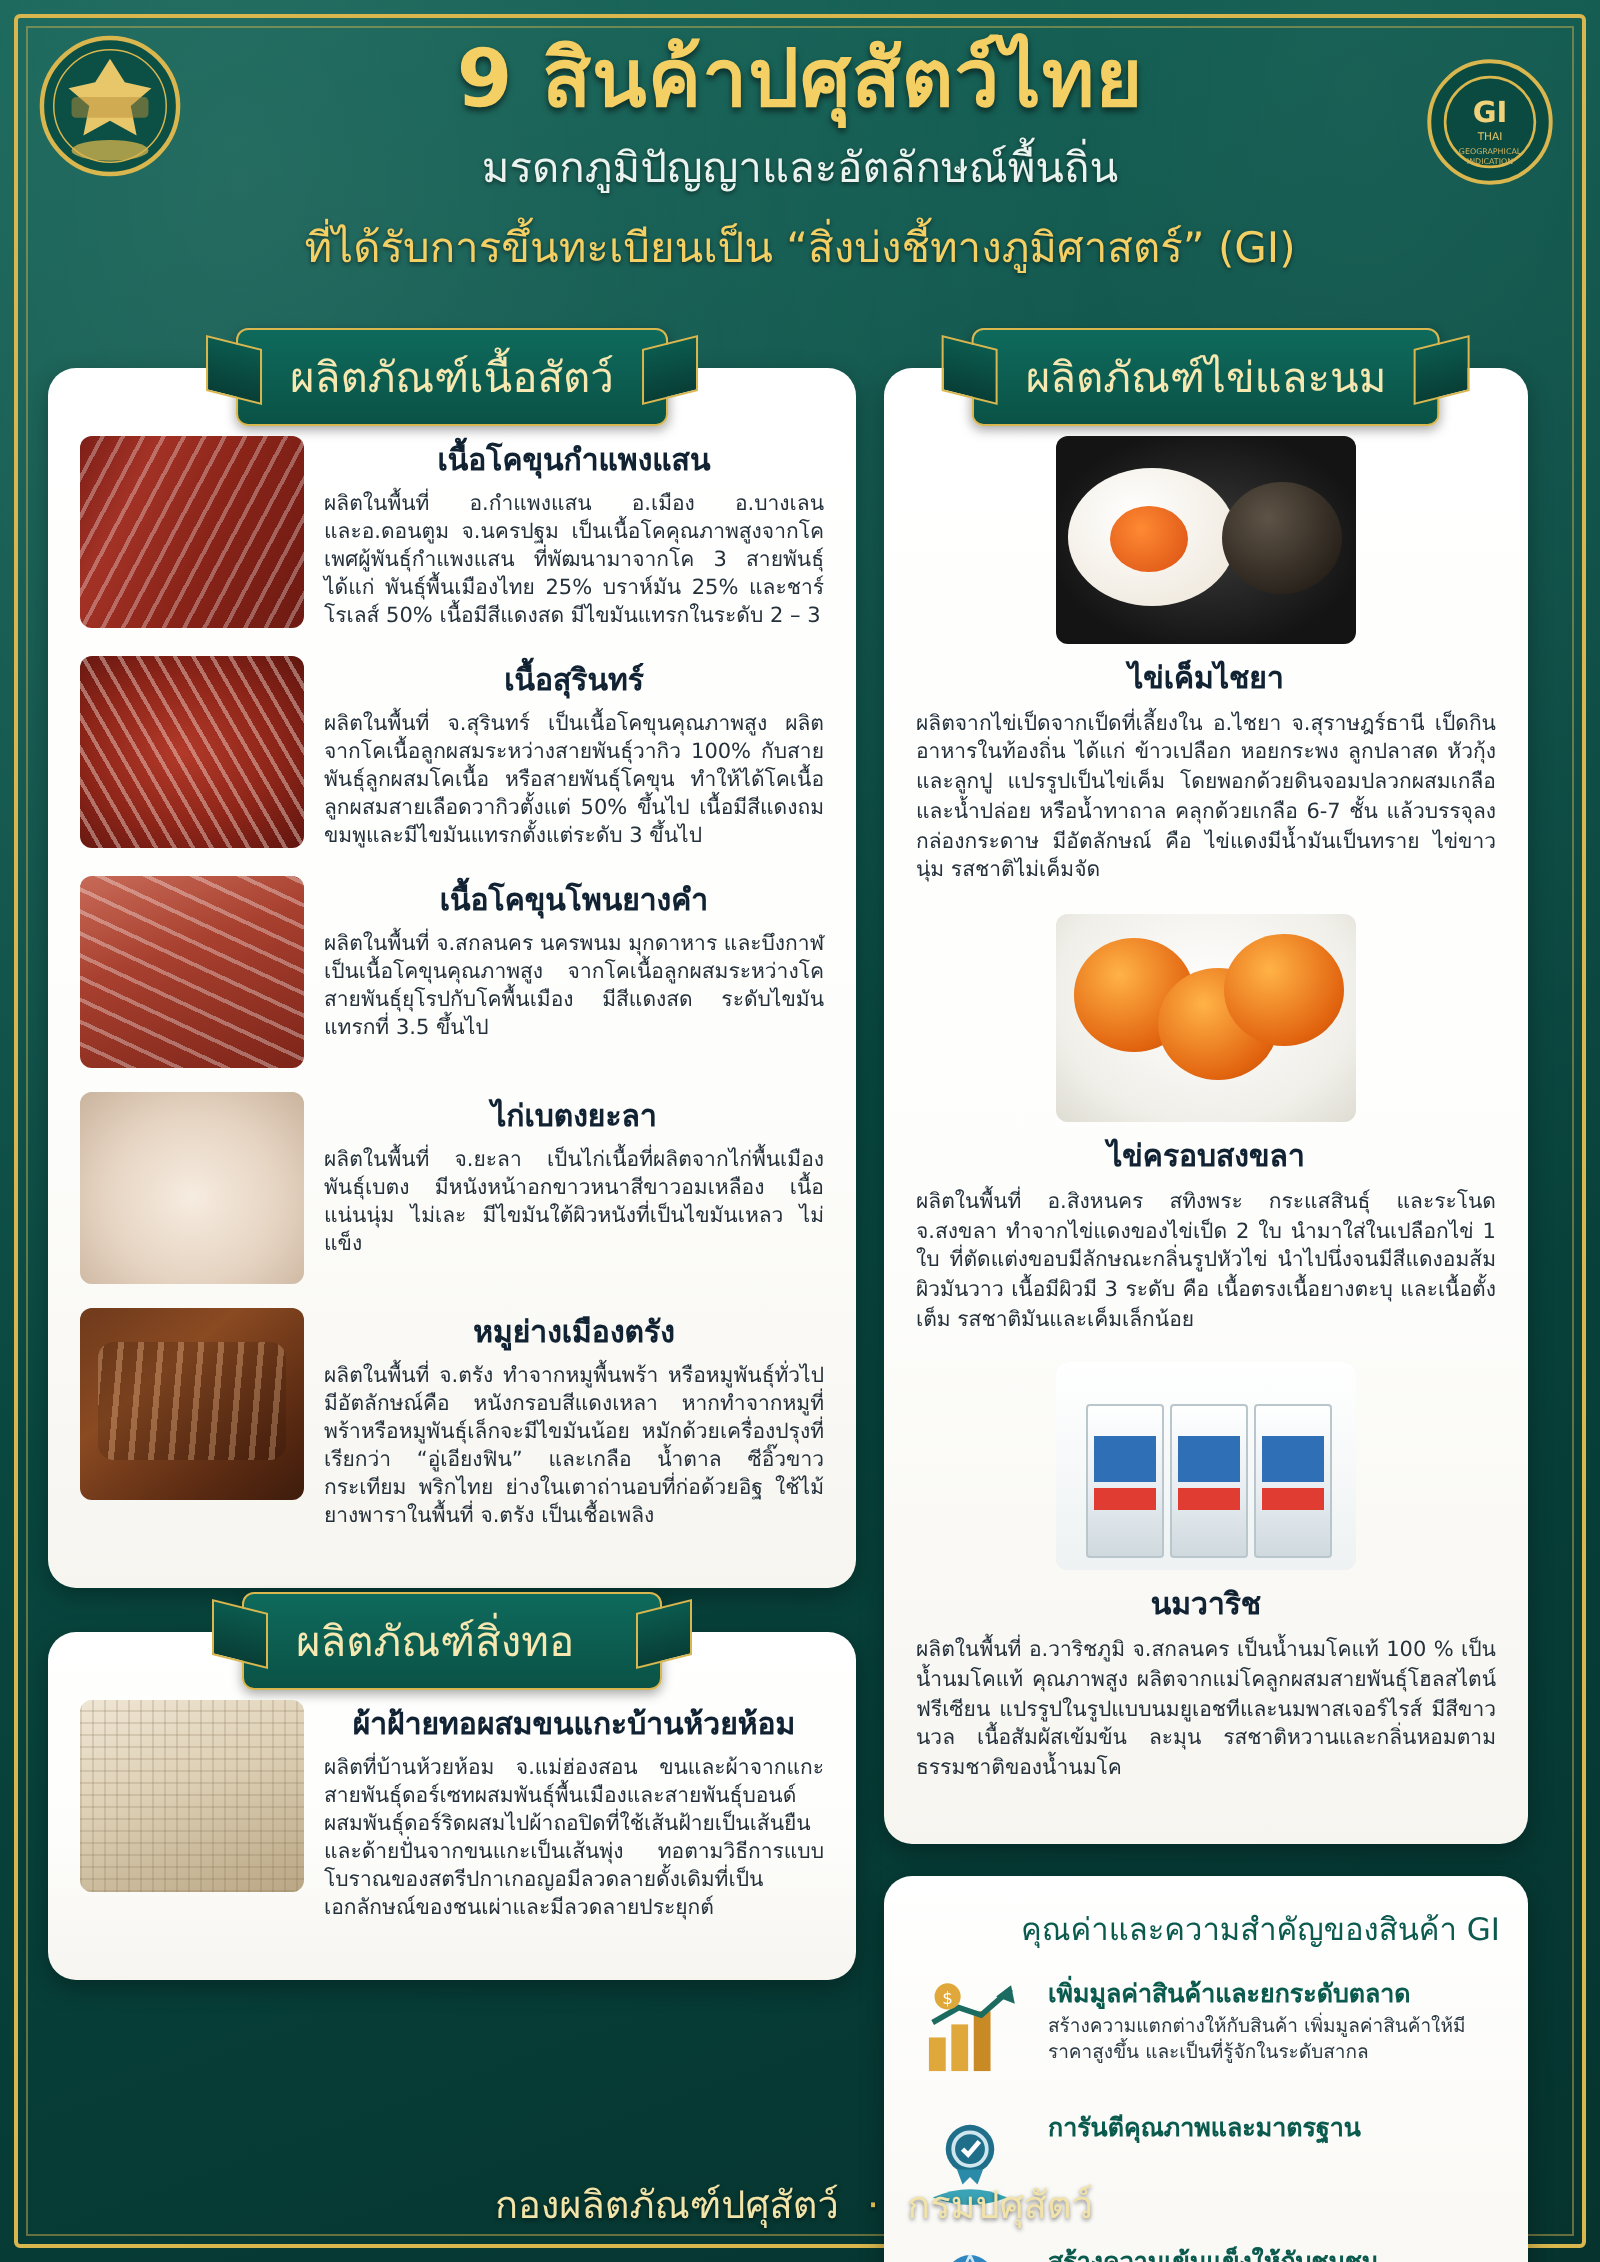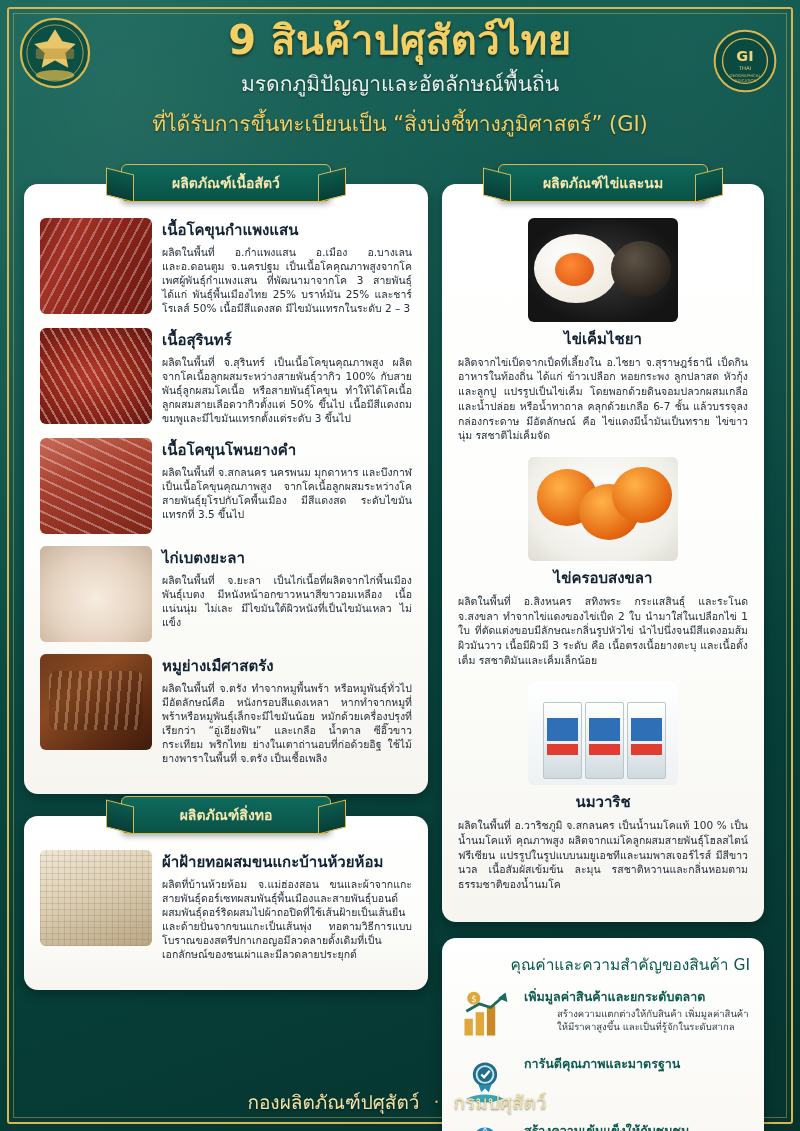--- a/index.html
+++ b/index.html
@@ -93,24 +93,24 @@
   
   .ribbon {
     position: absolute;
     top: -20px; left: 50%;
     transform: translateX(-50%);
     min-width: 210px;
     background: linear-gradient(180deg, #0e6a5c 0%, #0a5246 100%);
     border: 1px solid #d9b64e;
     border-radius: 6px;
     color: #f6e8b0;
-    font-size: 14px;
-    font-weight: bold;
+    font-size: 21px;
+    font-weight: normal;
     padding: 7px 26px;
-    text-align: center;
+    text-align: left;
     white-space: nowrap;
     box-shadow: 0 2px 6px rgba(0,0,0,0.35);
   }
   .ribbon::before, .ribbon::after {
     content: "";
     position: absolute;
     top: 6px;
     width: 26px; height: 26px;
     background: linear-gradient(180deg, #0b5a4e, #083e36);
     border: 1px solid #d9b64e;
@@ -132,20 +132,21 @@
     border-radius: 6px;
     overflow: hidden;
     position: relative;
     background: #e9e6dd;
   }
   .item-body { flex: 1; }
   .item-title {
     font-size: 15px;
     font-weight: bold;
     color: #123;
+    text-align: center;
     margin-bottom: 3px;
   }
   .item-text {
     font-size: 10.5px;
     line-height: 1.35;
     color: #24303a;
     text-align: justify;
   }
 
   
@@ -171,21 +172,21 @@
     text-align: right;
     font-size: 15.5px;
     font-weight: normal;
     color: #0b5a4e;
     margin-bottom: 10px;
   }
   .gi-row { display: flex; gap: 10px; margin-bottom: 11px; align-items: flex-start; }
   .gi-icon { flex: 0 0 58px; width: 58px; height: 56px; }
   .gi-txt { flex: 1; }
   .gi-title { font-size: 12.5px; font-weight: bold; color: #0b5a4e; margin-bottom: 1px; }
-  .gi-desc { font-size: 9.5px; line-height: 1.35; color: #2b3a44; margin-left: 33px; }
+  .gi-desc { font-size: 9.5px; line-height: 1.35; color: #2b3a44; }
 
   
   .footer {
     position: absolute;
     left: 0; right: 6px; bottom: 14px;
     text-align: center;
     font-size: 19px;
     color: #f2e3a8;
     text-shadow: 0 1px 2px rgba(0,0,0,0.5);
   }
@@ -313,21 +314,21 @@
             <div class="item-title">ไก่เบตงยะลา</div>
             <div class="item-text">ผลิตในพื้นที่ จ.ยะลา เป็นไก่เนื้อที่ผลิตจากไก่พื้นเมืองพันธุ์เบตง มีหนังหน้าอกขาวหนาสีขาวอมเหลือง เนื้อแน่นนุ่ม ไม่เละ มีไขมันใต้ผิวหนังที่เป็นไขมันเหลว ไม่แข็ง</div>
           </div>
         </div>
 
         <div class="item">
           <div class="item-photo">
               <div class="pork-roll"></div>
             </div>
           <div class="item-body">
-            <div class="item-title">หมูย่างเมืศาสตรัง</div>
+            <div class="item-title">หมูย่างเมืองตรัง</div>
             <div class="item-text">ผลิตในพื้นที่ จ.ตรัง ทำจากหมูพื้นพร้า หรือหมูพันธุ์ทั่วไป มีอัตลักษณ์คือ หนังกรอบสีแดงเหลา หากทำจากหมูที่พร้าหรือหมูพันธุ์เล็กจะมีไขมันน้อย หมักด้วยเครื่องปรุงที่เรียกว่า “อู่เอียงฟิน” และเกลือ น้ำตาล ซีอิ๊วขาว กระเทียม พริกไทย ย่างในเตาถ่านอบที่ก่อด้วยอิฐ ใช้ไม้ยางพาราในพื้นที่ จ.ตรัง เป็นเชื้อเพลิง</div>
           </div>
         </div>
       </div>
 
       <div class="panel">
         <div class="ribbon">ผลิตภัณฑ์สิ่งทอ</div>
         <div class="item">
           <div class="item-photo">
               <div class="cloth"></div>

